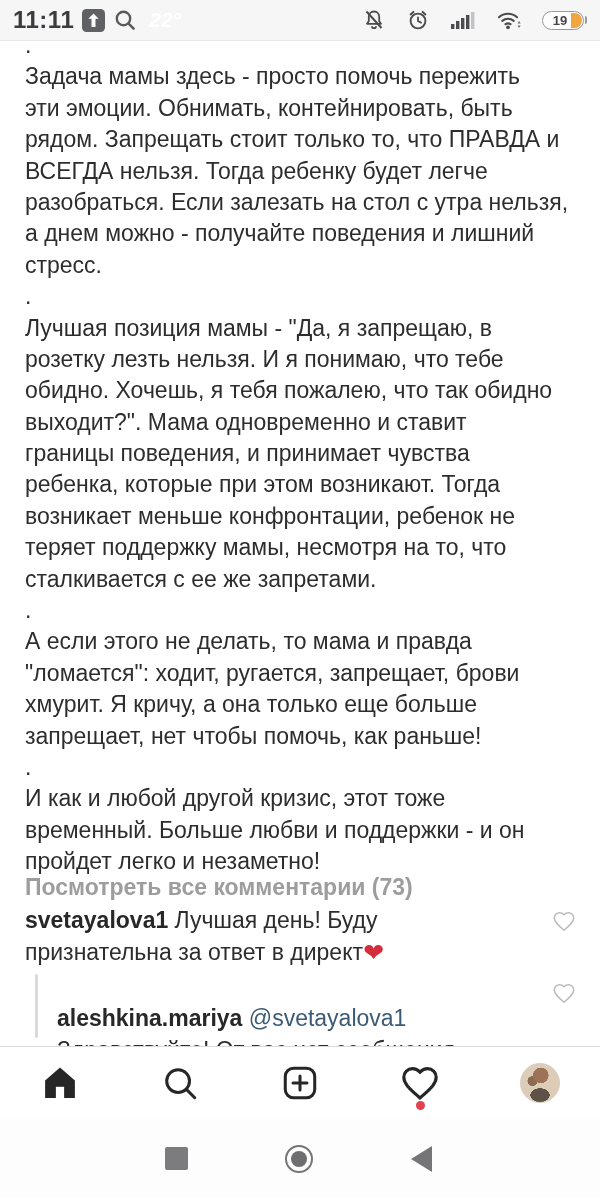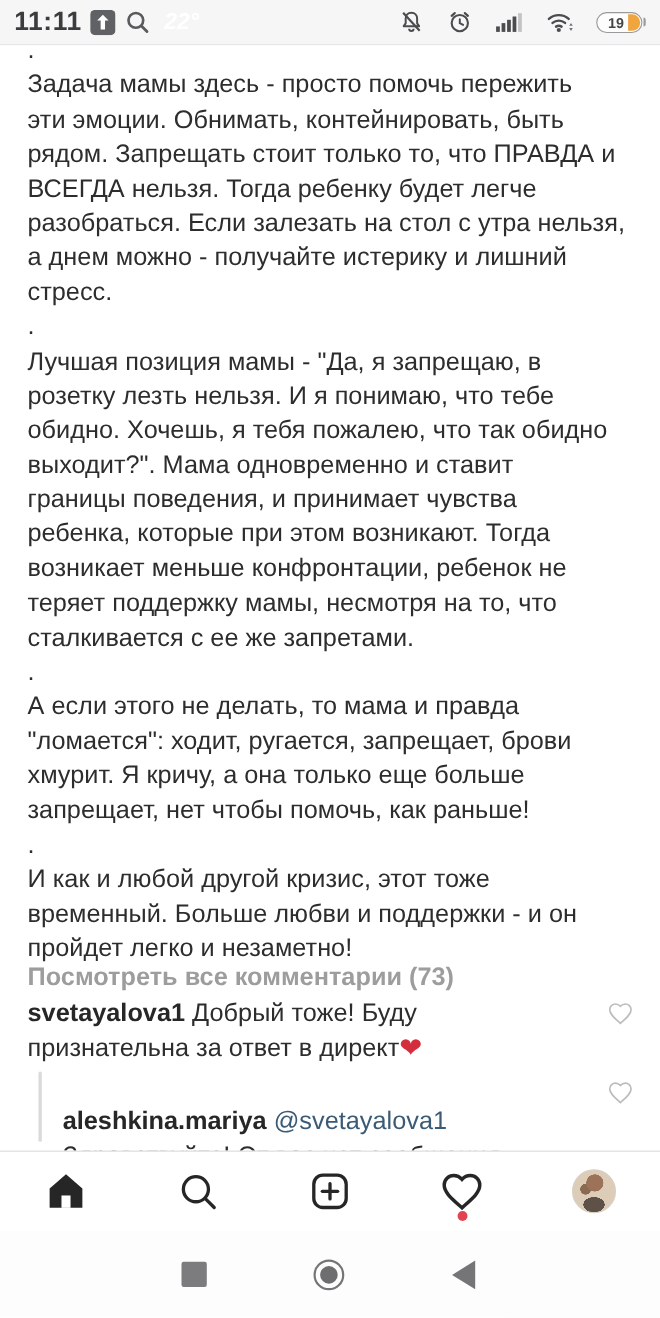--- a/index.html
+++ b/index.html
@@ -134,21 +134,21 @@
     </div>
   </header>
 
   <main class="caption">
     <div class="cap-line">.</div>
     <div class="cap-line">Задача мамы здесь - просто помочь пережить</div>
     <div class="cap-line">эти эмоции. Обнимать, контейнировать, быть</div>
     <div class="cap-line">рядом. Запрещать стоит только то, что ПРАВДА и</div>
     <div class="cap-line">ВСЕГДА нельзя. Тогда ребенку будет легче</div>
     <div class="cap-line">разобраться. Если залезать на стол с утра нельзя,</div>
-    <div class="cap-line">а днем можно - получайте истерику и лишний</div>
+    <div class="cap-line">а днем можно - получайте поведения и лишний</div>
     <div class="cap-line">стресс.</div>
     <div class="cap-line">.</div>
     <div class="cap-line">Лучшая позиция мамы - "Да, я запрещаю, в</div>
     <div class="cap-line">розетку лезть нельзя. И я понимаю, что тебе</div>
     <div class="cap-line">обидно. Хочешь, я тебя пожалею, что так обидно</div>
     <div class="cap-line">выходит?". Мама одновременно и ставит</div>
     <div class="cap-line">границы поведения, и принимает чувства</div>
     <div class="cap-line">ребенка, которые при этом возникают. Тогда</div>
     <div class="cap-line">возникает меньше конфронтации, ребенок не</div>
     <div class="cap-line">теряет поддержку мамы, несмотря на то, что</div>
@@ -160,21 +160,21 @@
     <div class="cap-line">запрещает, нет чтобы помочь, как раньше!</div>
     <div class="cap-line">.</div>
     <div class="cap-line">И как и любой другой кризис, этот тоже</div>
     <div class="cap-line">временный. Больше любви и поддержки - и он</div>
     <div class="cap-line">пройдет легко и незаметно!</div>
   </main>
 
   <div class="view-all">Посмотреть все комментарии (73)</div>
 
   <section class="comment comment-1">
-    <div class="c-line"><span class="c-user">svetayalova1</span><span> Добрый тоже! Буду</span></div>
+    <div class="c-line"><span class="c-user">svetayalova1</span><span> Лучшая день! Буду</span></div>
     <div class="c-line"><span>признательна за ответ в директ</span><span class="heart-emoji">❤</span></div>
   </section>
 
   <div class="thread-line"></div>
 
   <section class="comment comment-reply">
     <div class="c-line"><span class="c-user">aleshkina.mariya</span>
       <span class="c-mention">@svetayalova1</span></div>
     <div class="c-line">Здравствуйте! От вас нет сообщения.</div>
   </section>

